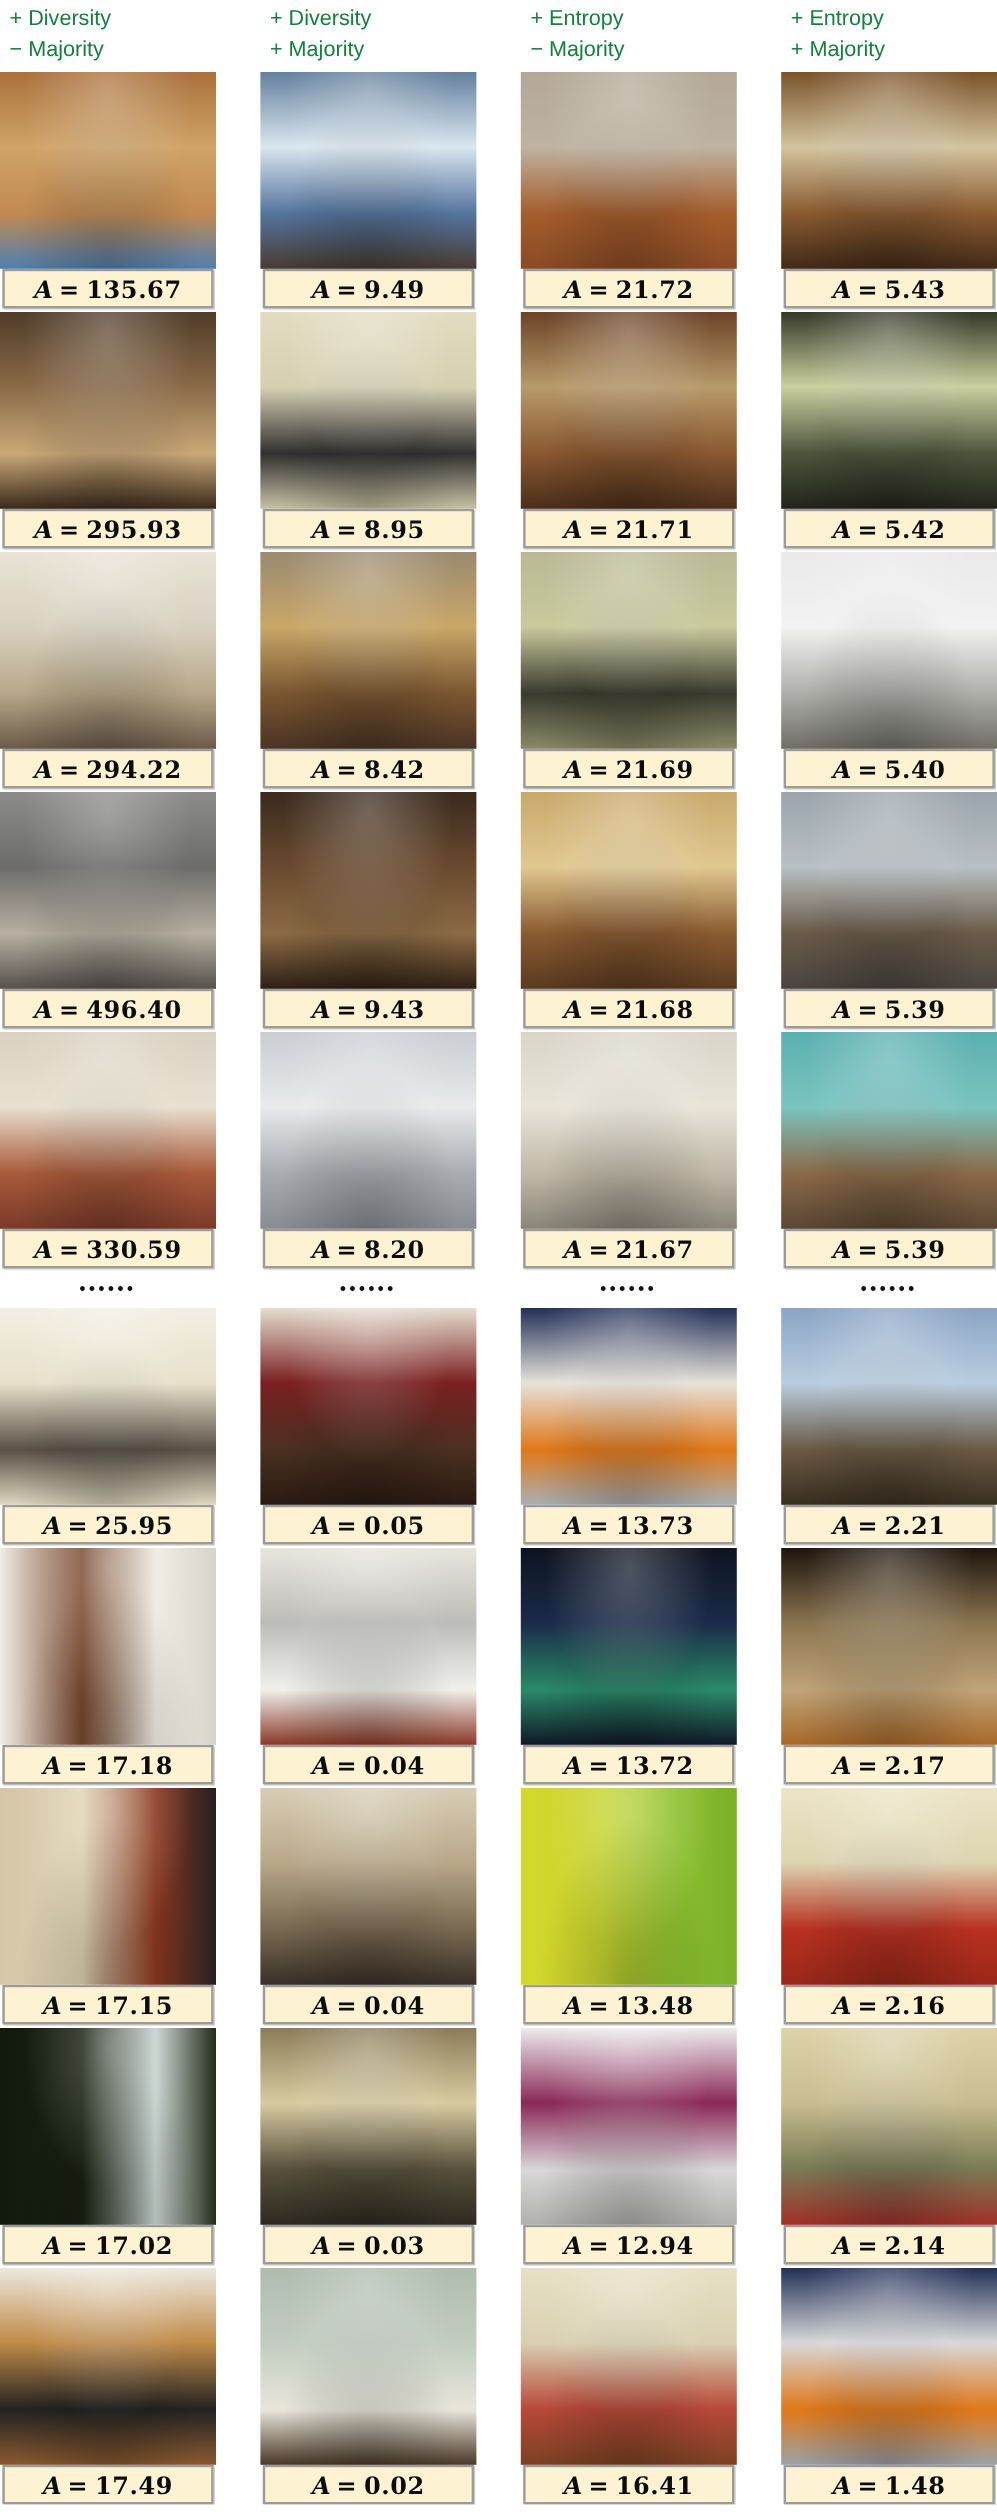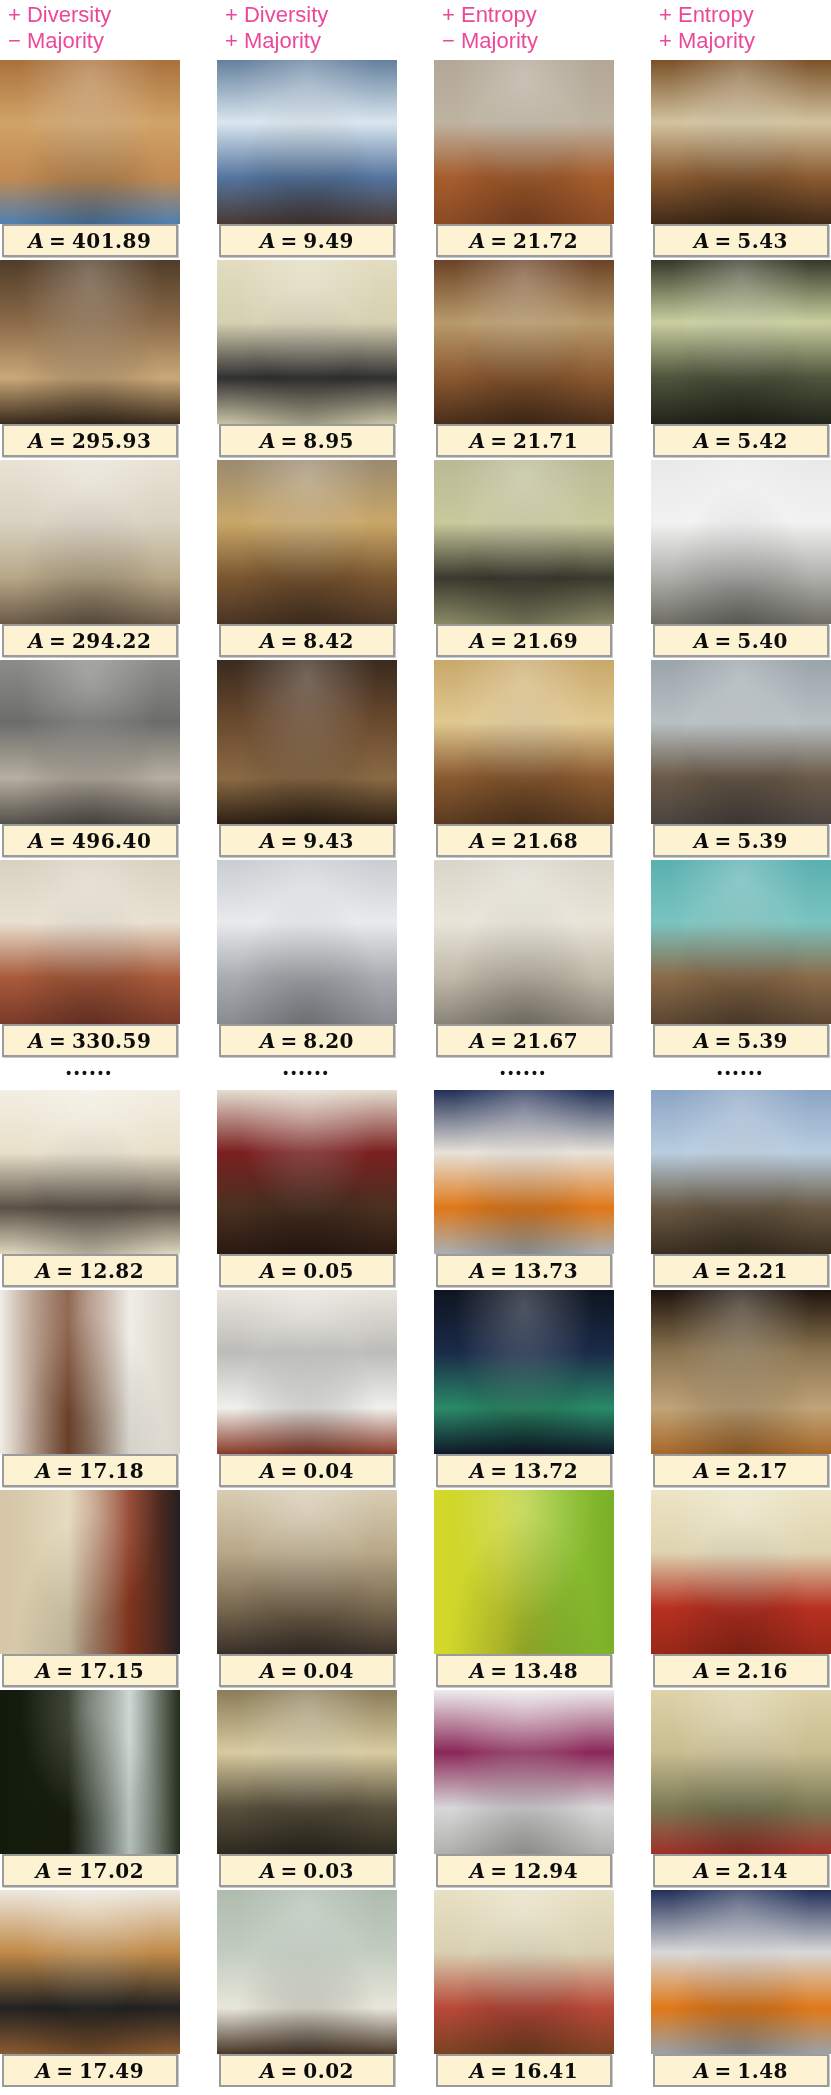--- a/index.html
+++ b/index.html
@@ -10,22 +10,22 @@
   .grid {
     display: grid;
     grid-template-columns: repeat(4, 180px);
     column-gap: 37px;
     row-gap: 3px;
   }
 
   
   .header-row { height: 56px; margin-bottom: 2px; }
   .col-header {
-    color: #ec4899;
-    font-size: 22px;
+    color: #15803d;
+    font-size: 18px;
     line-height: 26px;
     padding-left: 8px;
     white-space: nowrap;
   }
 
   
   .cell { width: 180px; }
   .photo {
     position: relative;
     width: 180px;
@@ -94,21 +94,21 @@
       <div>+ Majority</div>
     </div>
   </div>
 
   <div class="grid block" id="block-top">
       <div class="cell">
         <div class="photo" title="wood-beam living room" style="background: linear-gradient(rgb(169, 113, 60) 0%, rgb(208, 163, 104) 38%, rgb(192, 138, 82) 72%, rgb(79, 127, 176) 100%);"></div>
         <div class="value-box">
           <span class="sym">A</span>
           <span class="eq">=</span>
-          <span class="val">401.89</span>
+          <span class="val">135.67</span>
         </div>
       </div>
       <div class="cell">
         <div class="photo" title="blue traditional living room" style="background: linear-gradient(rgb(100, 128, 157) 0%, rgb(217, 230, 239) 38%, rgb(84, 116, 158) 72%, rgb(74, 58, 51) 100%);"></div>
         <div class="value-box">
           <span class="sym">A</span>
           <span class="eq">=</span>
           <span class="val">9.49</span>
         </div>
       </div>
@@ -264,21 +264,21 @@
     <div class="dots">••••••</div>
     <div class="dots">••••••</div>
   </div>
 
   <div class="grid block" id="block-bottom">
       <div class="cell">
         <div class="photo" title="bright cream dining room" style="background: linear-gradient(rgb(242, 238, 226) 0%, rgb(232, 224, 202) 38%, rgb(90, 80, 70) 72%, rgb(222, 214, 190) 100%);"></div>
         <div class="value-box">
           <span class="sym">A</span>
           <span class="eq">=</span>
-          <span class="val">12.82</span>
+          <span class="val">25.95</span>
         </div>
       </div>
       <div class="cell">
         <div class="photo" title="dark living room red curtains" style="background: linear-gradient(rgb(229, 222, 208) 0%, rgb(122, 32, 32) 38%, rgb(74, 48, 32) 72%, rgb(42, 26, 18) 100%);"></div>
         <div class="value-box">
           <span class="sym">A</span>
           <span class="eq">=</span>
           <span class="val">0.05</span>
         </div>
       </div>

